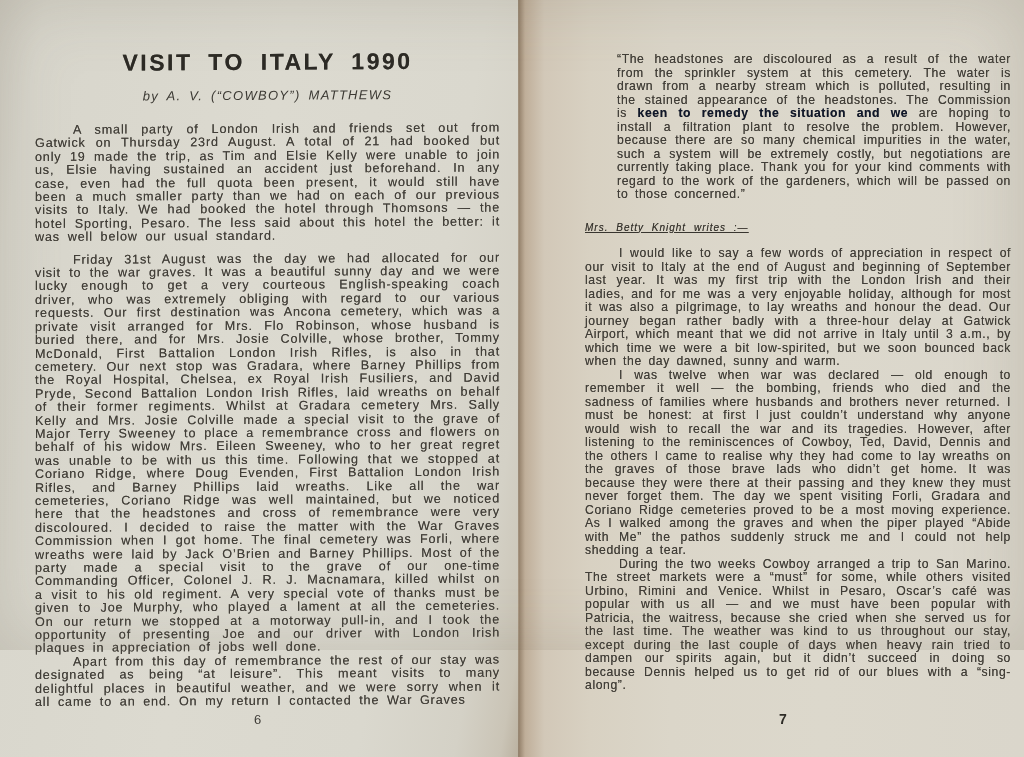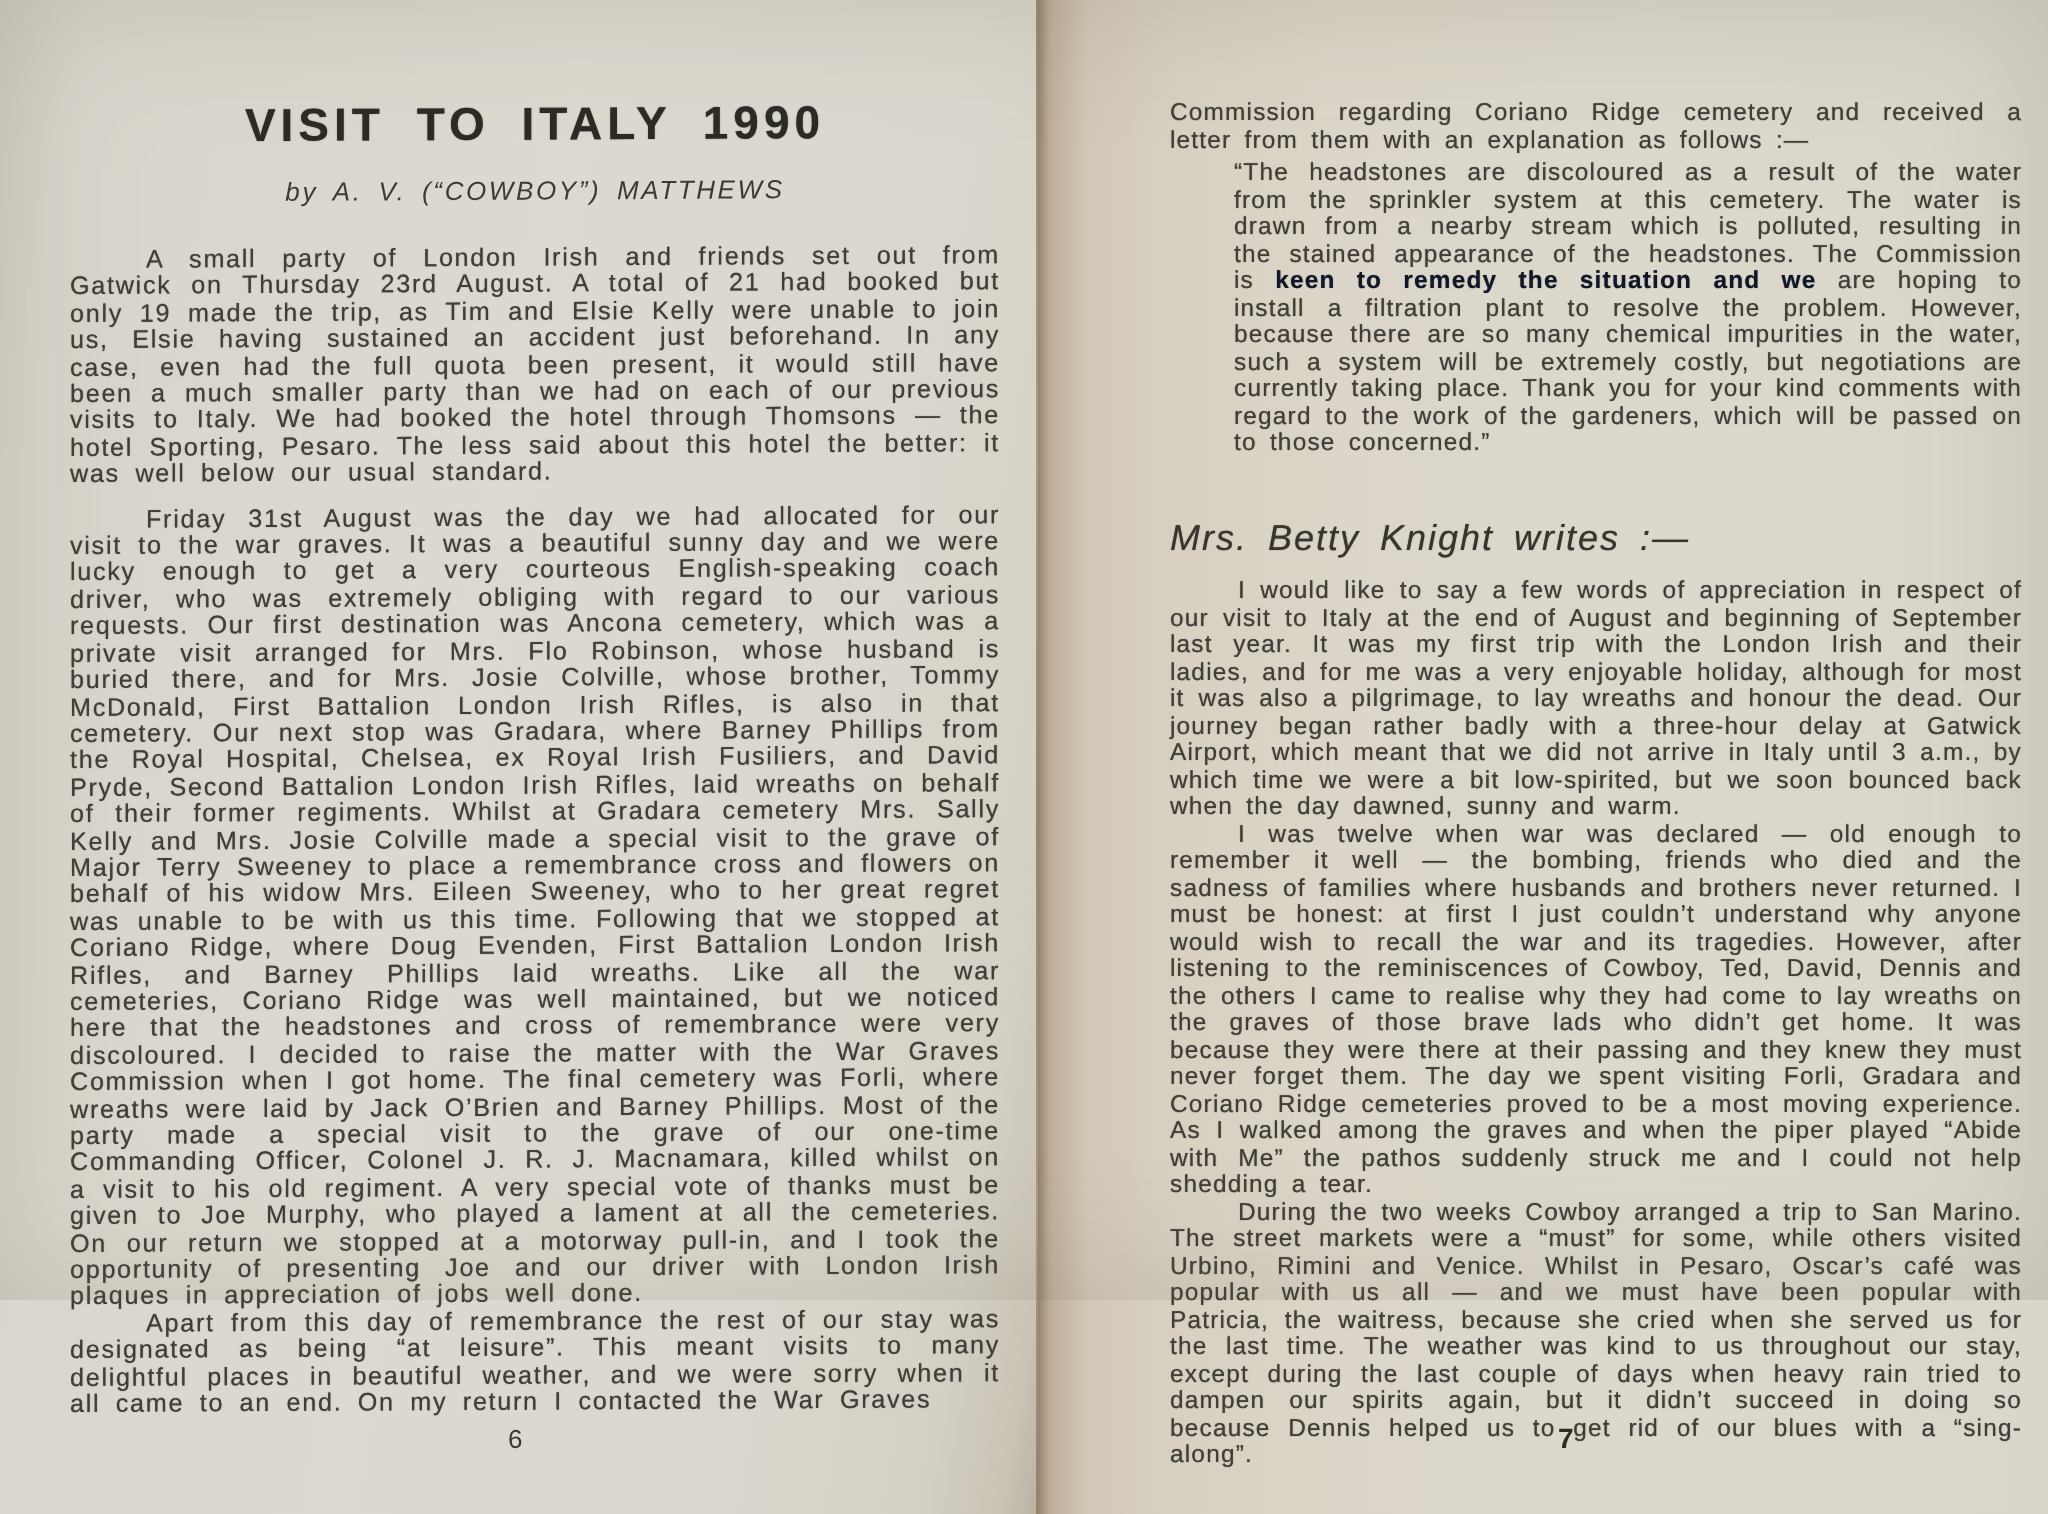--- a/index.html
+++ b/index.html
@@ -104,26 +104,27 @@
     text-shadow: 0 0 0.55px rgba(62,58,50,0.75);
   }
   .right-content p { margin: 0; }
   .para-indent { text-indent: 34px; }
   .quote-block {
     margin: 3px 0 0 32px;
     text-align: justify;
   }
   .quote-block .bold-seg { font-weight: bold; color: #0f172a; }
   .section-heading {
-    margin-top: 34px;
+    margin-top: 19px;
     font-style: italic;
-    font-size: 18px;
+    font-size: 10px;
     letter-spacing: 1px;
     word-spacing: 4px;
     color: #38352f;
+    text-decoration: underline;
   }
   .section-heading + p { margin-top: 13px; }
 
   
   .page-number {
     position: absolute;
     font-size: 13px;
     color: #3b3934;
   }
   .page-number.left-num { left: 254px; top: 712px; transform: skewY(-0.3deg); }
@@ -149,21 +150,20 @@
 
   <div class="gutter-line"></div>
 
   <div class="page-right">
     
     
     
   </div>
 
   <div class="right-content">
-    <p>Commission regarding Coriano Ridge cemetery and received a letter from them with an explanation as follows :—</p>
     <div class="quote-block">
       <span>“The headstones are discoloured as a result of the water from the sprinkler system at this cemetery. The water is drawn from a nearby stream which is polluted, resulting in the stained appearance of the headstones. The Commission is </span><span class="bold-seg">keen to remedy the situation and we</span><span> are hoping to install a filtration plant to resolve the problem. However, because there are so many chemical impurities in the water, such a system will be extremely costly, but negotiations are currently taking place. Thank you for your kind comments with regard to the work of the gardeners, which will be passed on to those concerned.”</span>
     </div>
     <div class="section-heading">Mrs. Betty Knight writes :—</div>
     <p class="para-indent">I would like to say a few words of appreciation in respect of our visit to Italy at the end of August and beginning of September last year. It was my first trip with the London Irish and their ladies, and for me was a very enjoyable holiday, although for most it was also a pilgrimage, to lay wreaths and honour the dead. Our journey began rather badly with a three-hour delay at Gatwick Airport, which meant that we did not arrive in Italy until 3 a.m., by which time we were a bit low-spirited, but we soon bounced back when the day dawned, sunny and warm.</p>
     <p class="para-indent">I was twelve when war was declared — old enough to remember it well — the bombing, friends who died and the sadness of families where husbands and brothers never returned. I must be honest: at first I just couldn’t understand why anyone would wish to recall the war and its tragedies. However, after listening to the reminiscences of Cowboy, Ted, David, Dennis and the others I came to realise why they had come to lay wreaths on the graves of those brave lads who didn’t get home. It was because they were there at their passing and they knew they must never forget them. The day we spent visiting Forli, Gradara and Coriano Ridge cemeteries proved to be a most moving experience. As I walked among the graves and when the piper played “Abide with Me” the pathos suddenly struck me and I could not help shedding a tear.</p>
     <p class="para-indent">During the two weeks Cowboy arranged a trip to San Marino. The street markets were a “must” for some, while others visited Urbino, Rimini and Venice. Whilst in Pesaro, Oscar’s café was popular with us all — and we must have been popular with Patricia, the waitress, because she cried when she served us for the last time. The weather was kind to us throughout our stay, except during the last couple of days when heavy rain tried to dampen our spirits again, but it didn’t succeed in doing so because Dennis helped us to get rid of our blues with a “sing-along”.</p>
   </div>
 
   <div class="page-number right-num">7</div>

